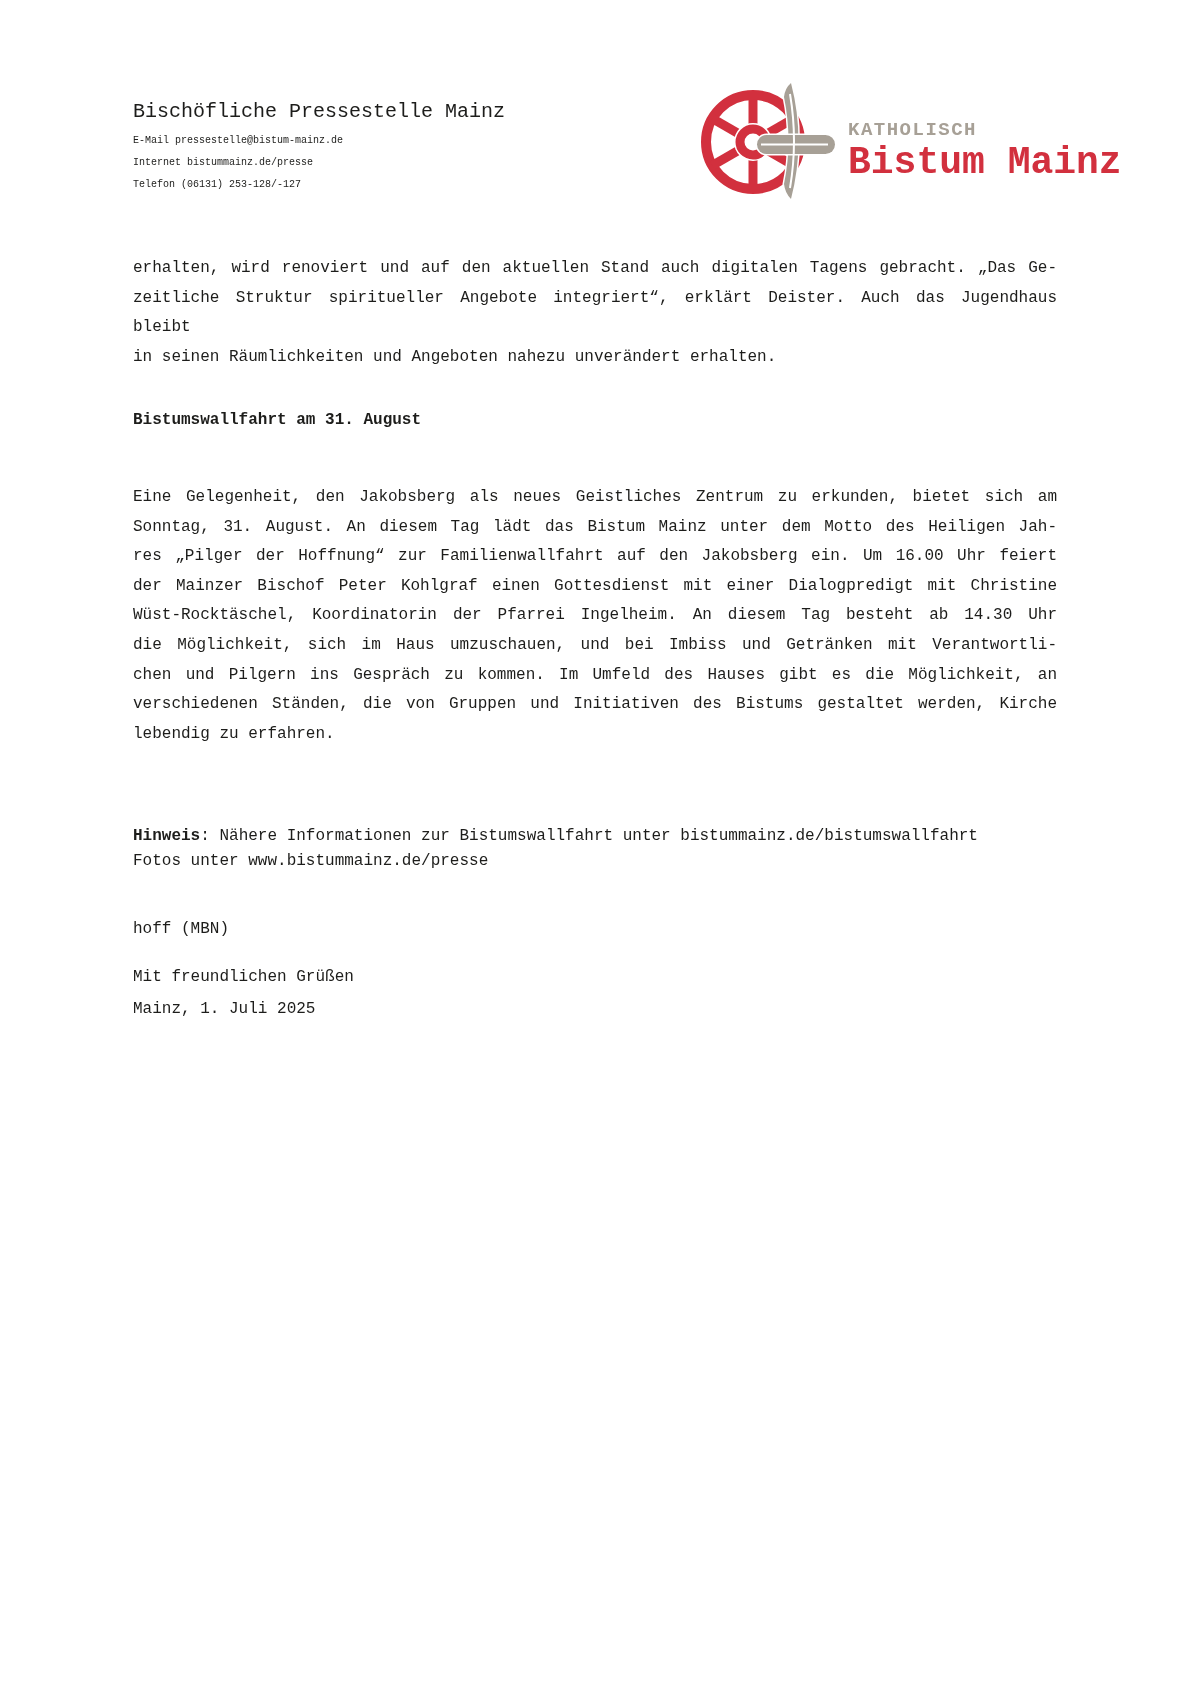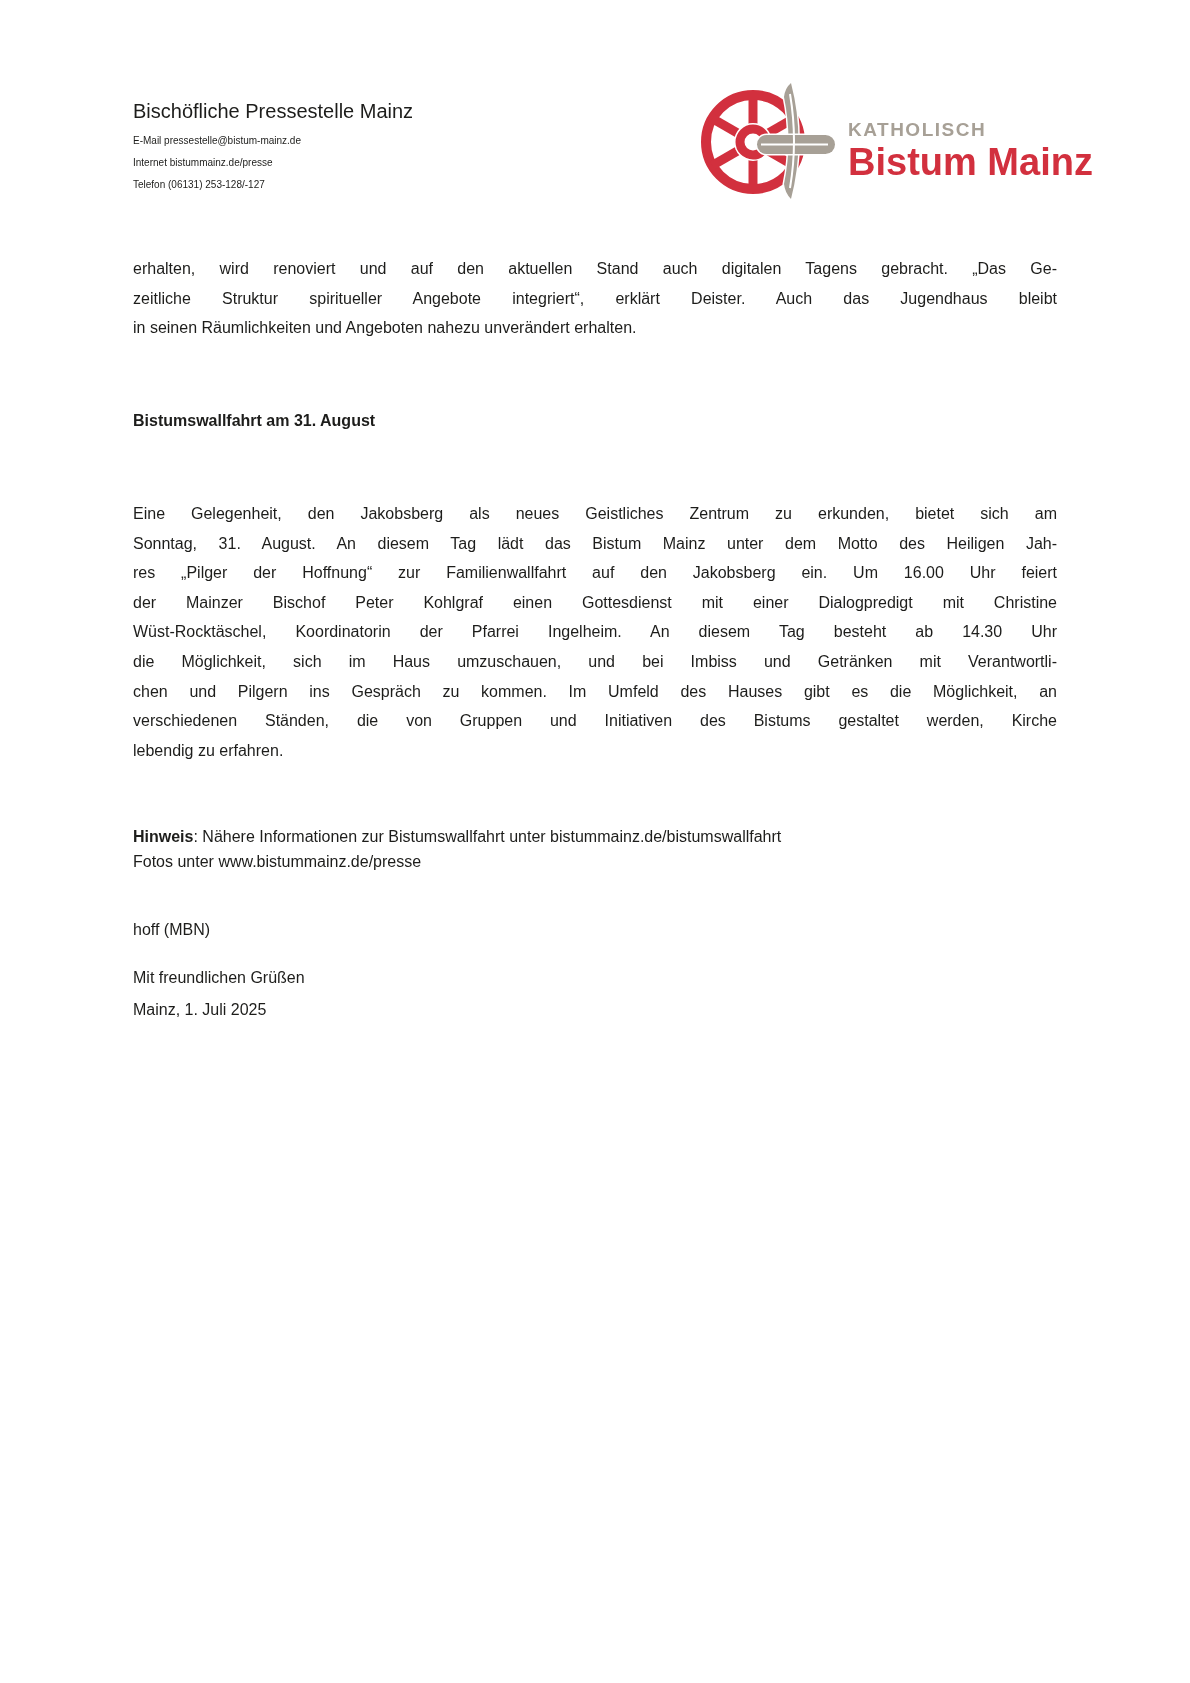--- a/index.html
+++ b/index.html
@@ -1,20 +1,20 @@
 <!DOCTYPE html>
 <html style="--logo-red: #d2303e; --logo-gray: #a7a096;"><head>
 <meta charset="utf-8">
 <style>
   html,body{margin:0;padding:0;background:#ffffff;}
   .page{
     position:relative;
     width:1190px;height:1198px;
     background:#ffffff;
-    font-family:Liberation Sans, sans-serif;
+    font-family:Liberation Mono, monospace;
     color:#1d1d1b;
     overflow:hidden;
   }
   
   .sender{position:absolute;left:133px;top:100px;}
   .sender-title{font-size:20px;line-height:23px;margin-bottom:7px;color:#1d1d1b;}
   .sender-contact .tline{font-size:10px;line-height:21.8px;color:#1d1d1b;}
   .logo{position:absolute;left:700px;top:82px;display:flex;align-items:flex-start;gap:10px;}
   .logo svg{display:block;}
   .wheel-ring{fill:none;stroke:var(--logo-red,#d2303e);stroke-width:10;}
@@ -26,21 +26,21 @@
   .cross-line{fill:none;stroke:#ffffff;stroke-width:2;}
   .logo-text{display:flex;flex-direction:column;padding-top:38px;}
   .logo-katholisch{font-size:19px;font-weight:bold;letter-spacing:1.5px;line-height:1.1;color:var(--logo-gray,#a7a096);}
   .logo-bistum{font-size:38px;font-weight:bold;line-height:1.1;margin-top:1px;color:var(--logo-red,#d2303e);}
   
   .block{position:absolute;left:133px;width:924px;font-size:16px;line-height:29.6px;color:#1d1d1b;}
   .tline{white-space:normal;}
   .tline.just{text-align:justify;text-align-last:justify;}
   .para1{top:254px;}
   .heading{top:406px;font-weight:bold;}
-  .para2{top:499px;}
+  .para2{top:483px;}
   .hinweis{top:822px;}
   .hinweis b{font-weight:bold;}
   .fotos{top:847px;}
   .hoff{top:907px;margin-top:8px;}
   .closing{top:962px;line-height:31.5px;}
 </style>
 </head>
 <body>
 
 <div class="page">

